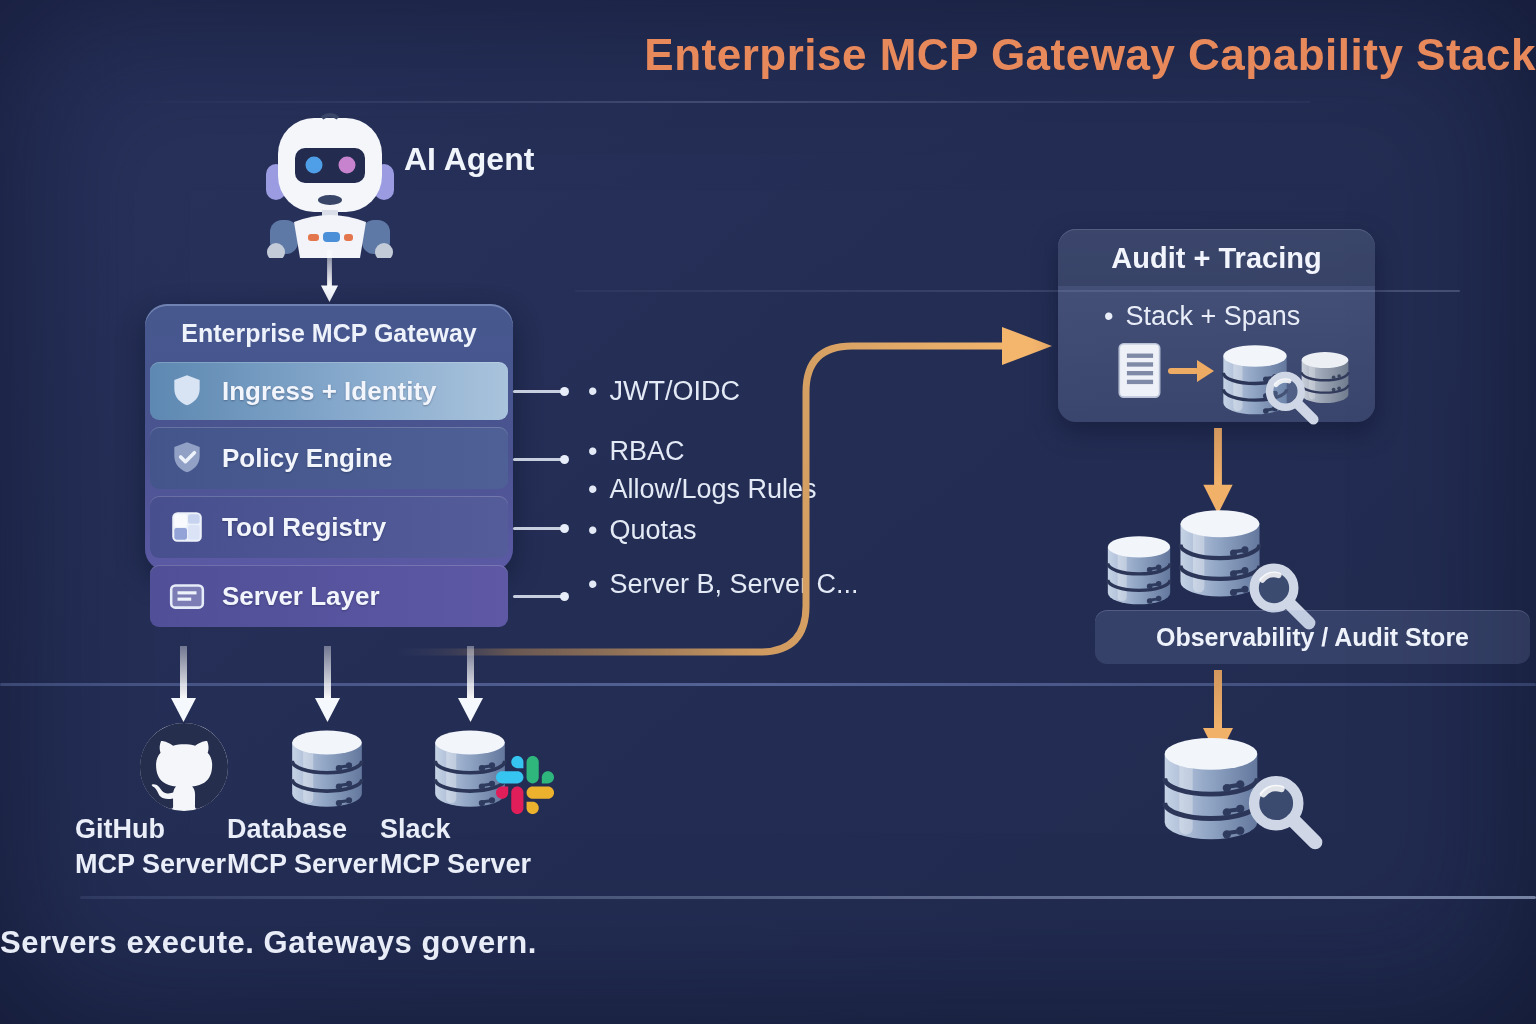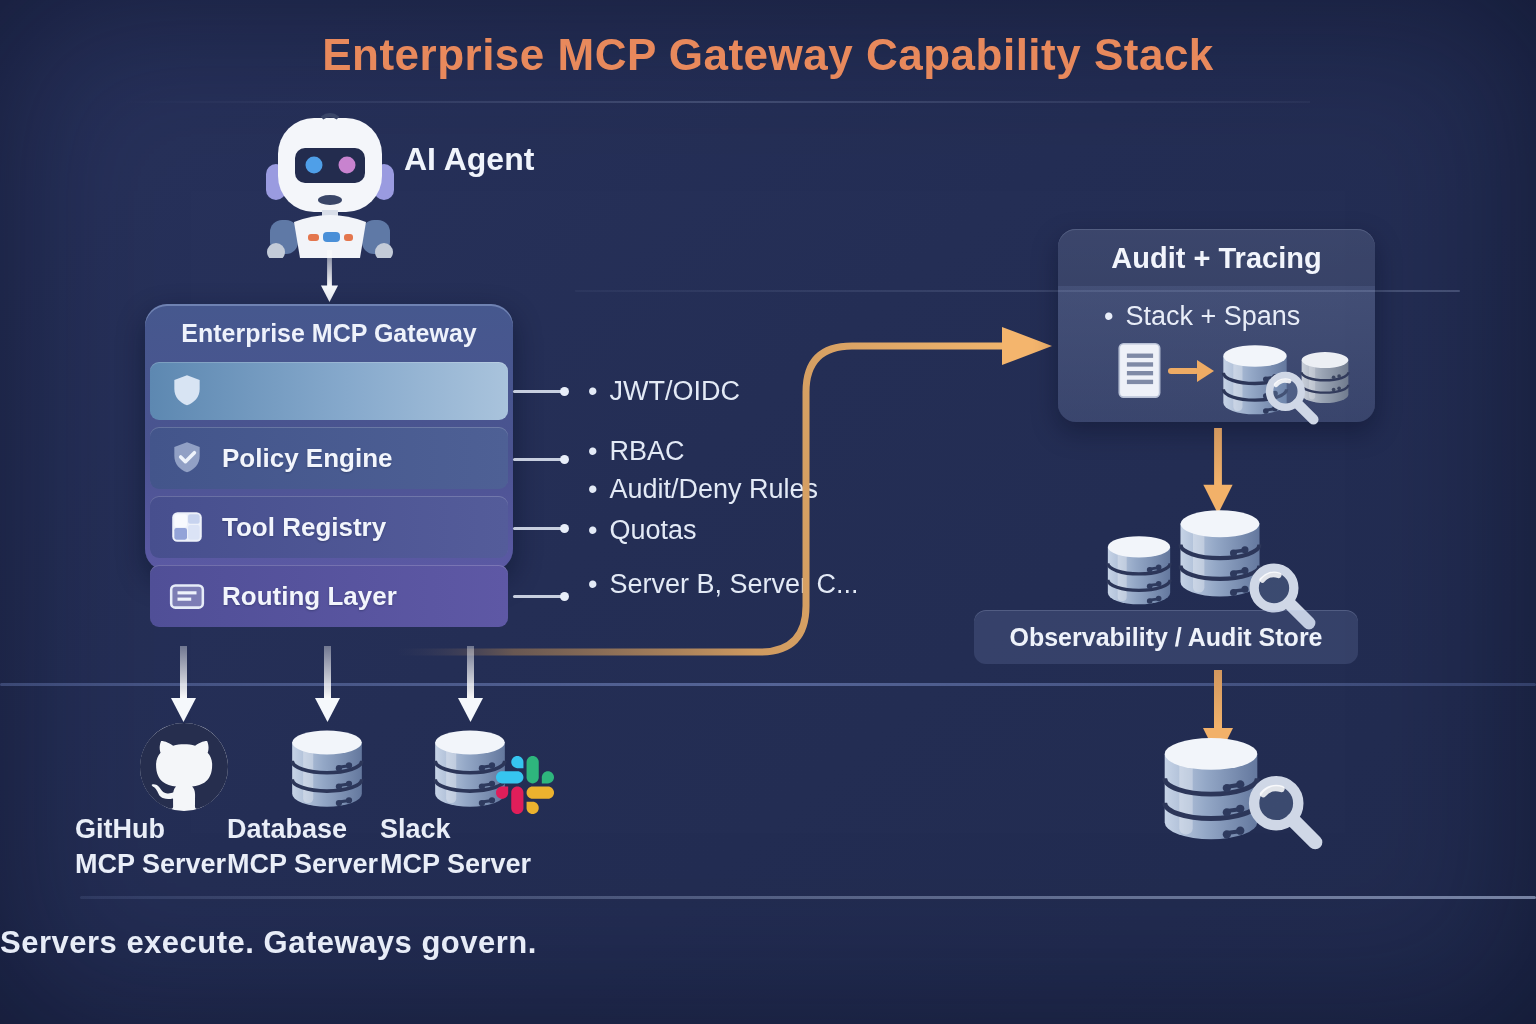--- a/index.html
+++ b/index.html
@@ -6,21 +6,21 @@
   #stage{
     position:relative;width:1536px;height:1024px;overflow:hidden;
     font-family:"Liberation Sans",sans-serif;
     background:linear-gradient(140deg,#28325c 0%,#242e55 45%,#212b4f 100%);
     box-shadow:inset 0 0 160px rgba(6,10,28,.55);
     color:#e9eef8;
   }
   .abs{position:absolute;}
   
   .main-title{
-    left:0;right:0;top:30px;text-align:center;
+    left:0;right:0;top:30px;text-align:right;
     font-size:44px;font-weight:bold;color:#e8895c;letter-spacing:.5px;
   }
   .title-underline{left:120px;top:101px;width:1190px;height:2px;
     background:linear-gradient(90deg,rgba(170,185,220,0),rgba(170,185,220,.22),rgba(170,185,220,.05));}
   
   .rule{height:3px;border-radius:2px;}
   .rule-a{left:575px;top:290px;width:885px;height:2px;
     background:linear-gradient(90deg,rgba(175,190,225,.05),rgba(175,190,225,.25));}
   .rule-b{left:0;top:683px;width:1536px;
     background:linear-gradient(90deg,rgba(110,130,190,.38),rgba(125,145,205,.55),rgba(100,120,180,.35));}
@@ -54,21 +54,21 @@
   .audit-box{left:1058px;top:229px;width:310px;height:193px;border-radius:18px;
     background:linear-gradient(180deg,rgba(130,145,185,.38),rgba(110,125,168,.30));
     box-shadow:0 10px 26px rgba(5,10,30,.35), inset 0 1px 0 rgba(200,215,245,.25);padding-left:7px;}
   .audit-head{position:absolute;left:0;right:0;top:0;height:57px;border-radius:18px 18px 0 0;
     background:rgba(28,36,68,.28);}
   .audit-title{position:absolute;left:0;right:0;top:13px;text-align:center;
     font-size:29px;font-weight:bold;color:#f2f5fc;}
   .audit-bullet{position:absolute;left:46px;top:72px;font-size:27px;color:#e8edf8;}
   .audit-bullet::before{content:"•";margin-right:12px;}
   
-  .obs-bar{left:974px;top:610px;width:384px;height:54px;border-radius:12px;
+  .obs-bar{left:1095px;top:610px;width:435px;height:54px;border-radius:12px;
     background:rgba(145,162,208,.18);box-shadow:inset 0 1px 0 rgba(210,222,248,.18);
     display:flex;align-items:center;justify-content:center;}
   .obs-label{font-size:25px;font-weight:bold;color:#eef2fa;white-space:nowrap;}
   
   .srv-label{width:200px;line-height:35px;
     font-size:27px;font-weight:bold;color:#e9eef8;}
   
   .caption{left:0;right:12px;top:925px;font-size:31px;color:#e7ecf7;letter-spacing:.5px;font-weight:bold;}
   svg{display:block;}
 </style>
@@ -189,20 +189,21 @@
       <use href="#sym-white-arrow"></use>
     </svg>
 
   <div class="abs gw-box">
     <div class="gw-title">Enterprise MCP Gateway</div>
 
     <div class="gw-row row-ingress">
       <svg width="38" height="38" viewBox="0 0 36 36">
         <path d="M18 3 L30 7.5 V16 C30 23.5 25 29 18 31.5 C11 29 6 23.5 6 16 V7.5 Z" fill="#d8e4f3"></path>
       </svg>
+      <span class="lbl">Ingress + Identity</span>
     </div>
 
     <div class="gw-row row-policy">
       <svg width="38" height="38" viewBox="0 0 36 36">
         <path d="M18 3 L30 7.5 V16 C30 23.5 25 29 18 31.5 C11 29 6 23.5 6 16 V7.5 Z" fill="rgba(210,222,244,.55)"></path>
         <path d="M12 17 l4.5 4.5 L25 13" fill="none" stroke="#eef3fb" stroke-width="3.4" stroke-linecap="round" stroke-linejoin="round"></path>
       </svg>
       <span class="lbl">Policy Engine</span>
     </div>
 
@@ -216,32 +217,32 @@
       </svg>
       <span class="lbl">Tool Registry</span>
     </div>
 
     <div class="gw-row row-routing">
       <svg width="38" height="38" viewBox="0 0 36 36">
         <rect x="3" y="8" width="30" height="21" rx="4" fill="rgba(238,244,255,.28)" stroke="#e6ecf8" stroke-width="2.4"></rect>
         <line x1="9" y1="15" x2="27" y2="15" stroke="#eef2fb" stroke-width="3"></line>
         <line x1="9" y1="21" x2="22" y2="21" stroke="#eef2fb" stroke-width="3"></line>
       </svg>
-      <span class="lbl">Routing Layer</span>
+      <span class="lbl">Server Layer</span>
     </div>
   </div>
 
   <div class="abs conn" style="left:513px;top:390px;width:52px"></div>
   <div class="abs conn" style="left:513px;top:458px;width:52px"></div>
   <div class="abs conn" style="left:513px;top:527px;width:52px"></div>
   <div class="abs conn" style="left:513px;top:595px;width:52px"></div>
 
   <div class="abs bullet" style="left:588px;top:376px">JWT/OIDC</div>
   <div class="abs bullet" style="left:588px;top:436px">RBAC</div>
-  <div class="abs bullet" style="left:588px;top:474px">Audit/Deny Rules</div>
+  <div class="abs bullet" style="left:588px;top:474px">Allow/Logs Rules</div>
   <div class="abs bullet" style="left:588px;top:515px">Quotas</div>
   <div class="abs bullet" style="left:588px;top:569px">Server B, Server C...</div>
 
   <svg class="abs" style="left:0;top:0" width="1536" height="1024" viewBox="0 0 1536 1024" pointer-events="none">
     <path d="M 398 652 L 760 652 Q 806 652 806 606 L 806 392 Q 806 346 852 346 L 1004 346" fill="none" stroke="url(#gFlow)" stroke-width="7"></path>
     <polygon points="1002,327 1052,346 1002,365" fill="#f4b56d"></polygon>
   </svg>
 
   <div class="abs audit-box">
     <div class="audit-head"></div>

